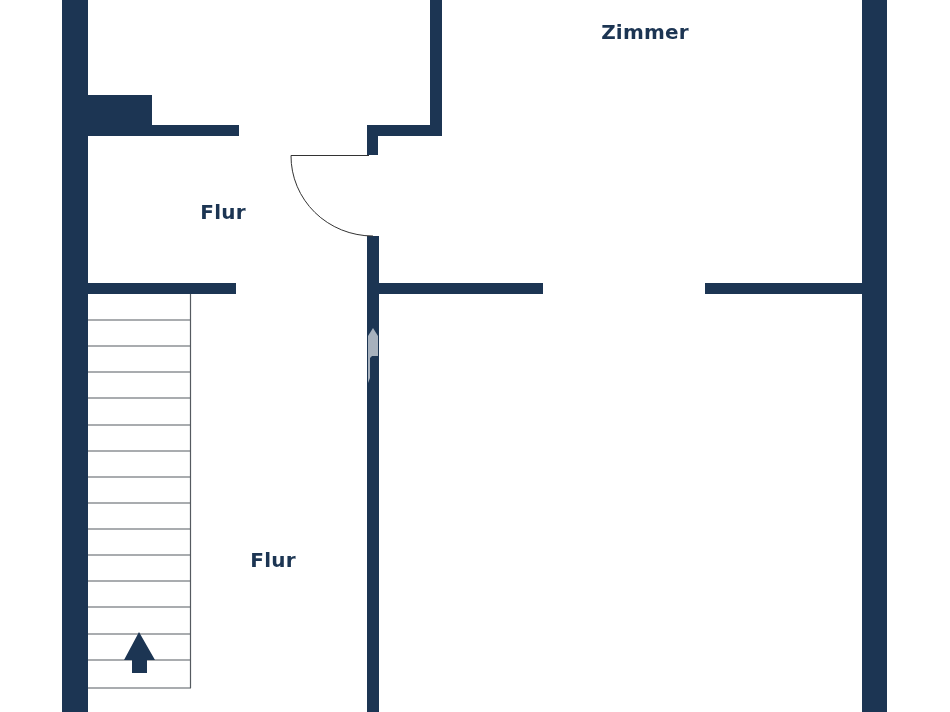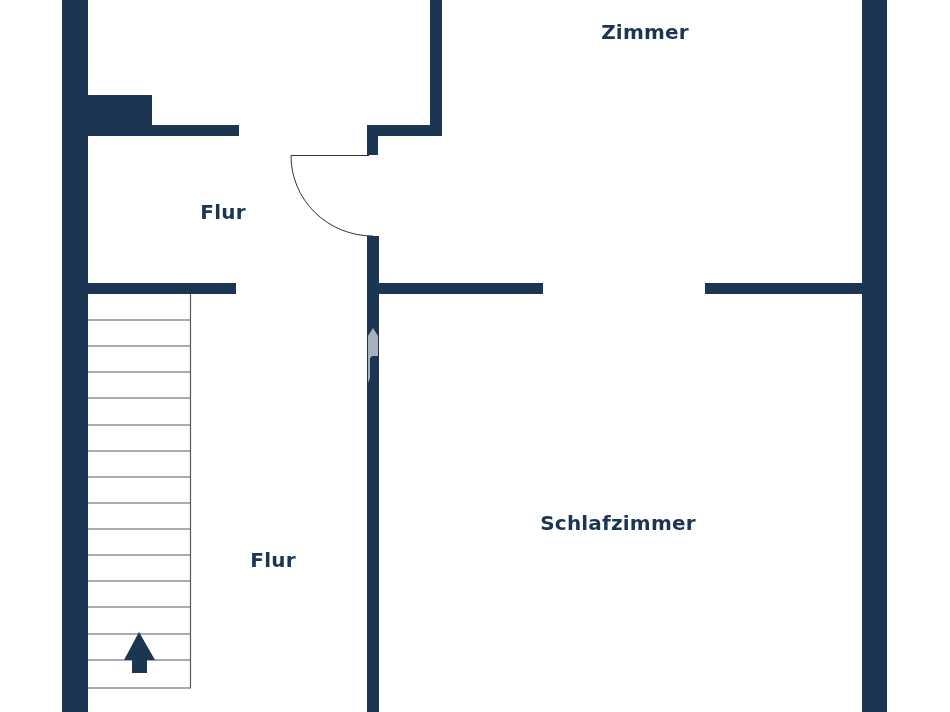--- a/index.html
+++ b/index.html
@@ -66,14 +66,13 @@
       <line x1="88" y1="634" x2="191" y2="634"></line>
       <line x1="88" y1="660" x2="191" y2="660"></line>
     </g>
 
     <path d="M139 632 L155 660 L147 660 L147 673 L132 673 L132 660 L124 660 Z" fill="#1c3553"></path>
   </svg>
 
   <div class="label" style="left:645px;top:32px;">Zimmer</div>
   <div class="label" style="left:223px;top:212px;">Flur</div>
   <div class="label" style="left:273px;top:560px;">Flur</div>
-  <div class="label" style="left:618px;top:523px;">Schlafzimmer</div>
 </div>
 
 </body></html>

